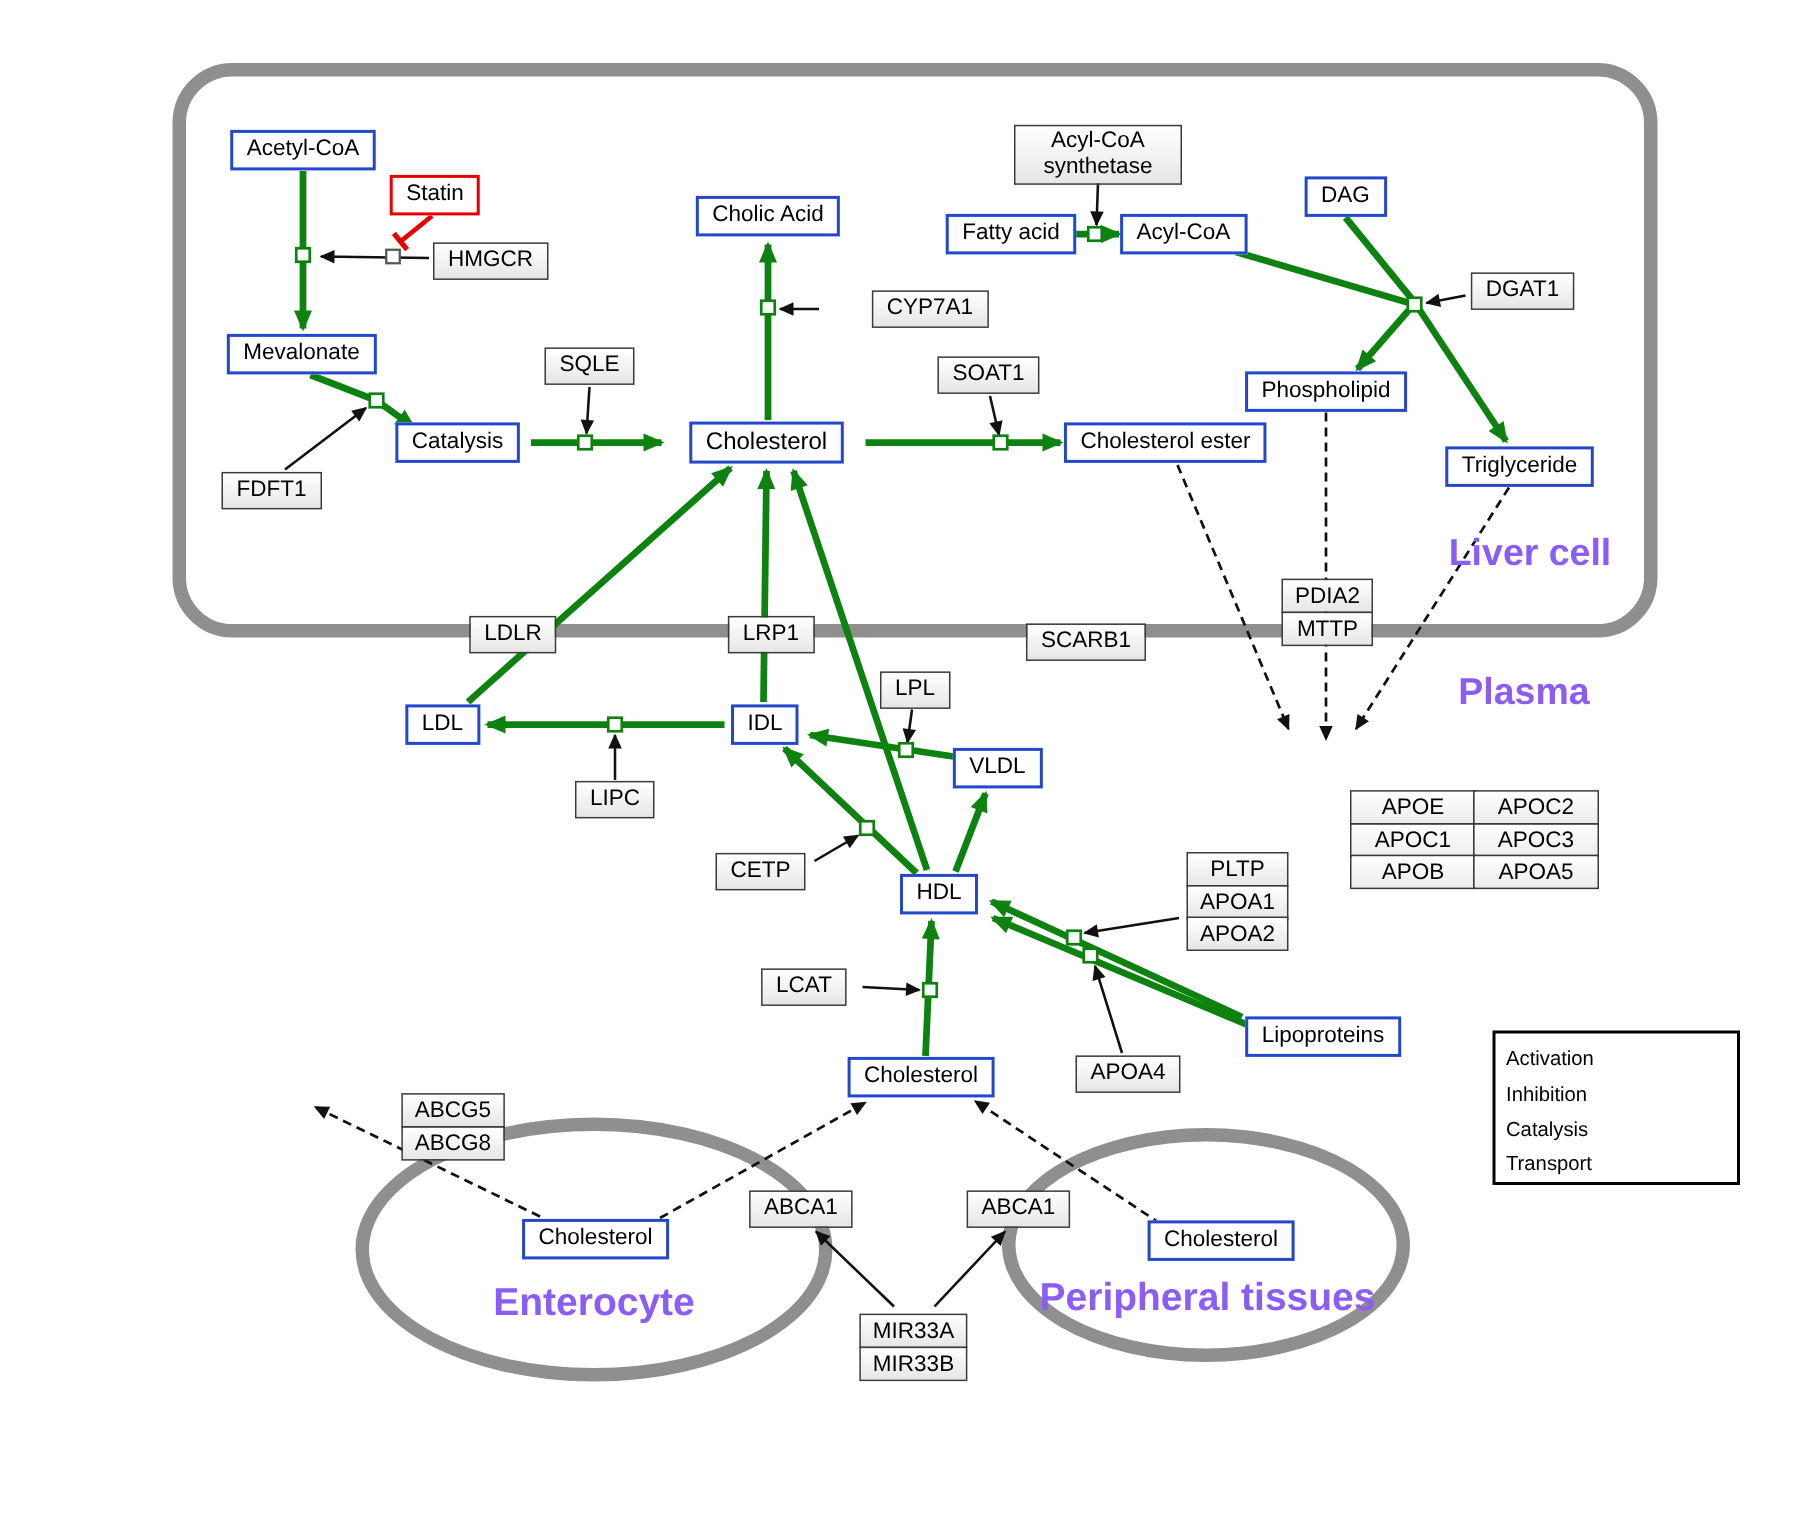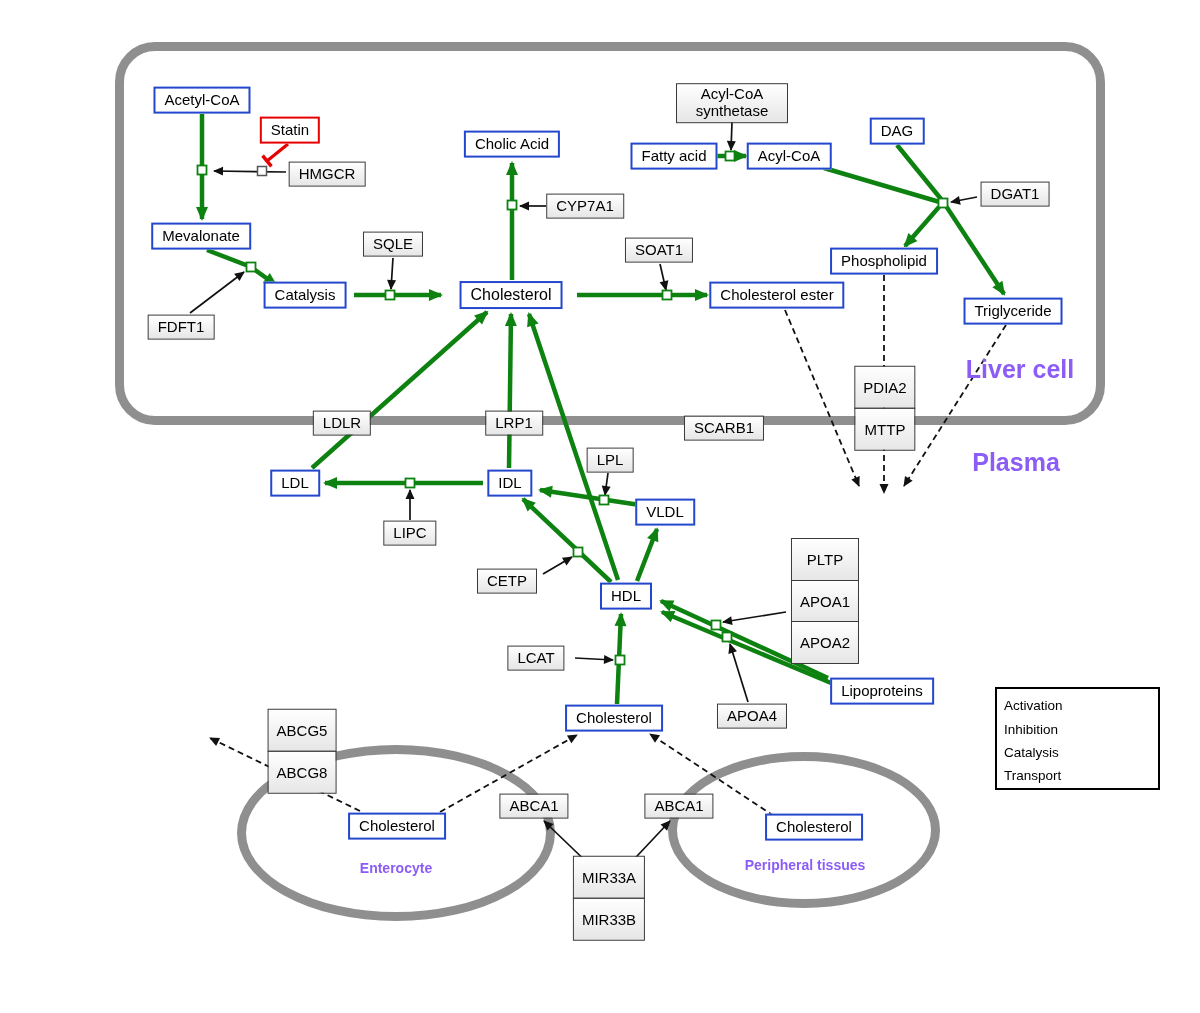--- a/index.html
+++ b/index.html
@@ -12,28 +12,28 @@
   .ellipse{border-radius:50%}
   .node{position:absolute;transform:translate(-50%,-50%);background:#fff;font-size:15px;
         padding:3px 9px;white-space:nowrap;text-align:center;line-height:1.12;z-index:5}
   .met{border:2.4px solid #2448cd}
   .prot{border:1.5px solid #3a3a3a;background:linear-gradient(#ffffff,#e6e6e6)}
   .inh{border:2.4px solid #e60000}
   .big{font-size:16px}
   .wrap{white-space:normal;width:112px;padding:2px 4px}
   .stack{position:absolute;transform:translate(-50%,-50%);display:flex;flex-direction:column;z-index:5}
   .stack .cell{border:1.5px solid #3a3a3a;background:linear-gradient(#fff,#e6e6e6);
-               padding:12px 8px;font-size:15px;text-align:center;white-space:nowrap;margin-top:-1.5px}
+               padding:2px 8px;font-size:15px;text-align:center;white-space:nowrap;margin-top:-1.5px}
   .stack .cell:first-child{margin-top:0}
   .apo{position:absolute;transform:translate(-50%,-50%);display:grid;grid-template-columns:82px 82px;z-index:5}
   .apo .cell{border:1.5px solid #3a3a3a;background:linear-gradient(#fff,#ececec);font-size:15px;
              text-align:center;padding:2px 0;margin:-0.75px}
   .rlabel{position:absolute;transform:translate(-50%,-50%);font-weight:bold;color:#8b5cf6;
           font-size:25px;z-index:4;white-space:nowrap}
-  .rlabel.small{font-size:14px}
+  .rlabel.small{font-size:26px}
   #legend{position:absolute;left:995px;top:687px;width:165px;height:103px;border:2.5px solid #000;
           background:#fff;z-index:4}
   .legend-label{position:absolute;font-size:13.5px;z-index:5;white-space:nowrap}
 </style>
 </head>
 <body>
 
 <div id="stage">
 
   <div class="shape" id="liver" style="left:115px;top:42px;width:990px;height:383px"></div>
@@ -134,21 +134,21 @@
   </svg>
 
   <div class="node met" style="left:202px;top:100px">Acetyl-CoA</div>
   <div class="node inh" style="left:290px;top:130px">Statin</div>
   <div class="node prot" style="left:327px;top:174px">HMGCR</div>
   <div class="node met" style="left:201px;top:236px">Mevalonate</div>
   <div class="node prot" style="left:181px;top:327px">FDFT1</div>
   <div class="node met" style="left:305px;top:295px">Catalysis</div>
   <div class="node prot" style="left:393px;top:244px">SQLE</div>
   <div class="node met" style="left:512px;top:144px">Cholic Acid</div>
-  <div class="node prot" style="left:585px;top:206px">CYP7A1</div>
+  <div class="node prot" style="left:620px;top:206px">CYP7A1</div>
   <div class="node met big" style="left:511px;top:295px">Cholesterol</div>
   <div class="node prot" style="left:659px;top:250px">SOAT1</div>
   <div class="node met" style="left:777px;top:295px">Cholesterol ester</div>
   <div class="node prot wrap" style="left:732px;top:103px">Acyl-CoA synthetase</div>
   <div class="node met" style="left:674px;top:156px">Fatty acid</div>
   <div class="node met" style="left:789px;top:156px">Acyl-CoA</div>
   <div class="node met" style="left:897px;top:131px">DAG</div>
   <div class="node prot" style="left:1015px;top:194px">DGAT1</div>
   <div class="node met" style="left:884px;top:261px">Phospholipid</div>
   <div class="node met" style="left:1013px;top:311px">Triglyceride</div>
@@ -172,20 +172,28 @@
   <div class="node prot" style="left:752px;top:716px">APOA4</div>
   <div class="node met" style="left:882px;top:691px">Lipoproteins</div>
   <div class="node met" style="left:614px;top:718px">Cholesterol</div>
 
   <div class="stack" style="left:825px;top:601px">
     <div class="cell">PLTP</div>
     <div class="cell">APOA1</div>
     <div class="cell">APOA2</div>
   </div>
 
+  <div class="apo" style="left:983px;top:560px">
+    <div class="cell">APOE</div>
+    <div class="cell">APOC2</div>
+    <div class="cell">APOC1</div>
+    <div class="cell">APOC3</div>
+    <div class="cell">APOB</div>
+    <div class="cell">APOA5</div>
+  </div>
 
   <div class="stack" style="left:302px;top:751px">
     <div class="cell">ABCG5</div>
     <div class="cell">ABCG8</div>
   </div>
   <div class="node met" style="left:397px;top:826px">Cholesterol</div>
   <div class="node prot" style="left:534px;top:806px">ABCA1</div>
   <div class="node prot" style="left:679px;top:806px">ABCA1</div>
   <div class="node met" style="left:814px;top:827px">Cholesterol</div>
   <div class="stack" style="left:609px;top:898px">

